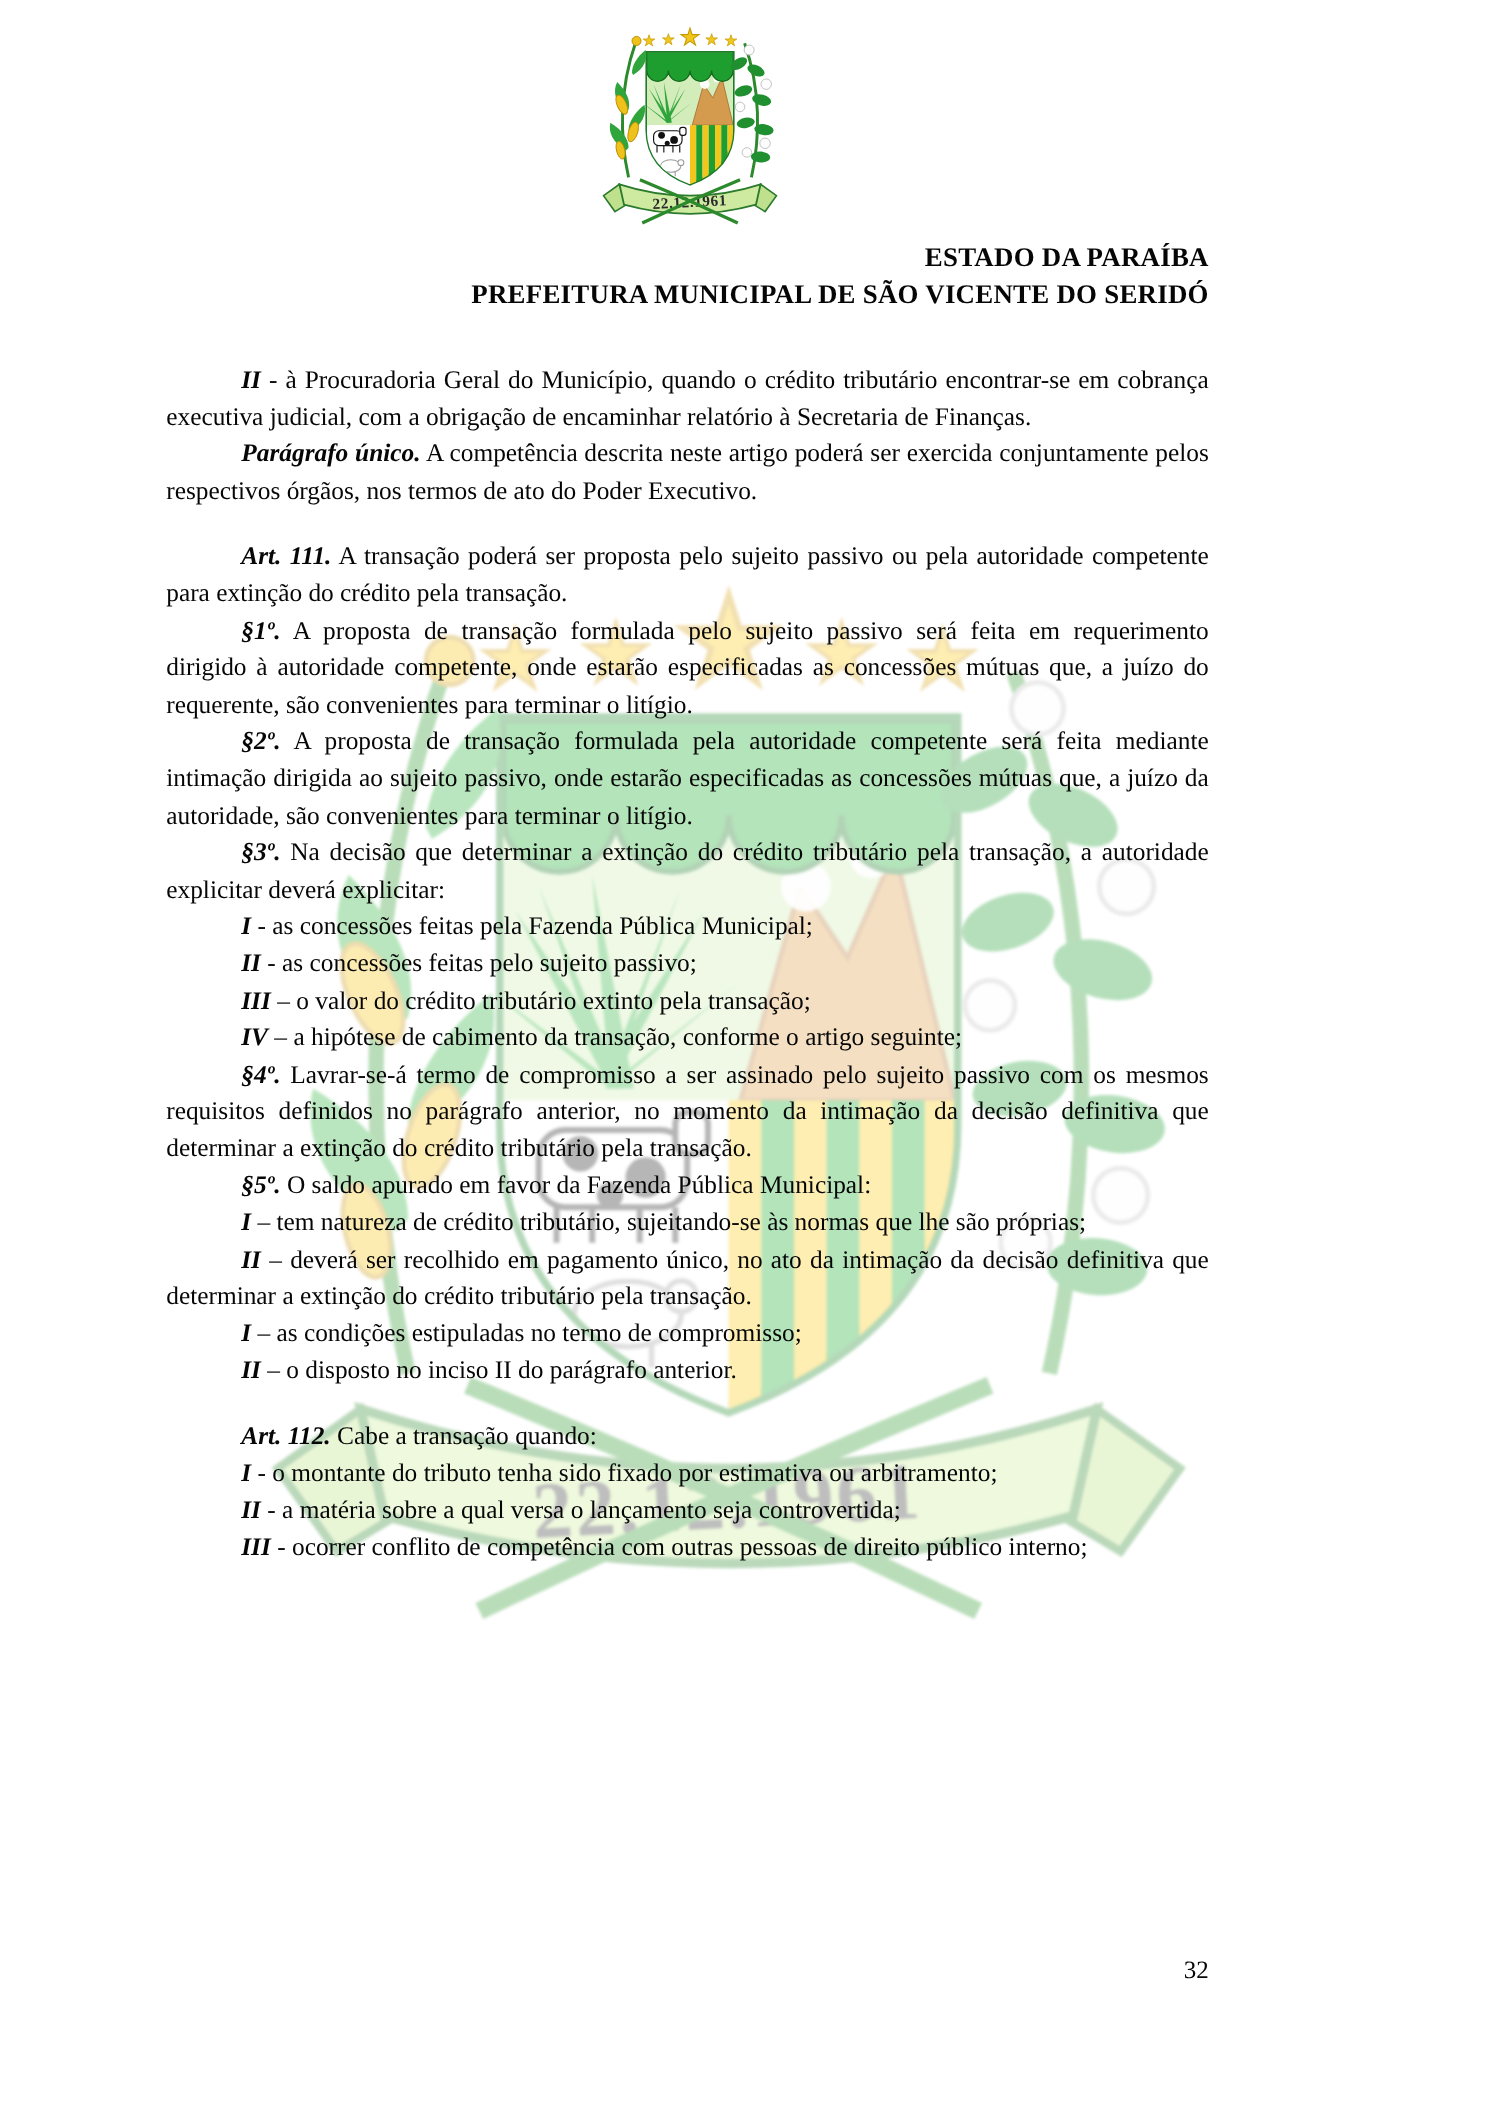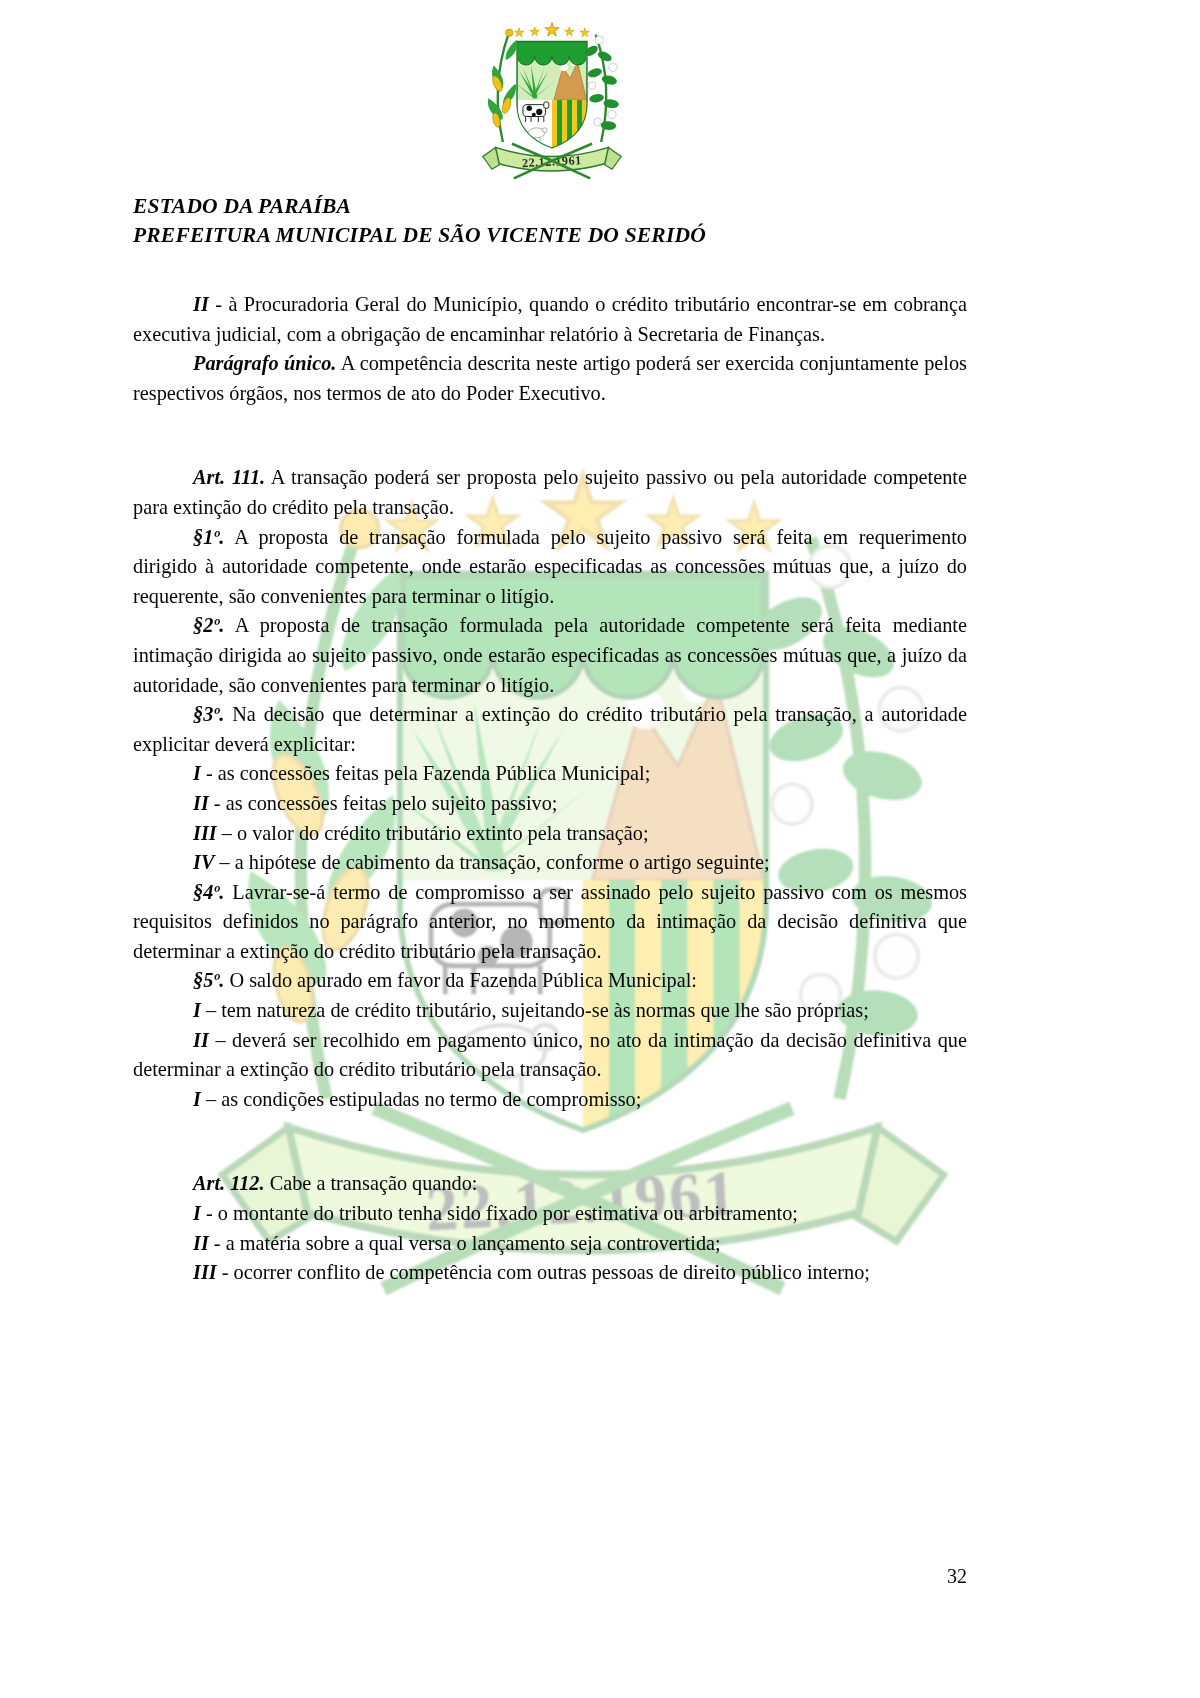--- a/index.html
+++ b/index.html
@@ -20,31 +20,31 @@
   
   .watermark{
     position:absolute;left:108px;top:462px;width:950px;height:846px;
     opacity:0.30;
     filter:blur(1.2px) saturate(1.25);
     z-index:0;
     pointer-events:none;
   }
   .header-block{
     position:absolute;left:133px;top:192px;width:834px;
-    text-align:left;font-weight:bold;font-size:21.5px;line-height:29px;
-    z-index:2;letter-spacing:0.2px;font-style:italic;
+    text-align:right;font-weight:bold;font-size:21.5px;line-height:29px;
+    z-index:2;letter-spacing:0.2px;
   }
   .document-body{
     position:absolute;left:133px;top:290px;width:834px;
     font-size:20.3px;line-height:29.6px;
     text-align:justify;
     z-index:1;
   }
   .para{margin:0;text-indent:60px;}
-  .para.space-before{margin-top:55px;}
+  .para.space-before{margin-top:23px;}
   .para b{font-weight:bold;font-style:italic;}
   .page-number{
     position:absolute;left:133px;top:1565px;width:834px;
     text-align:right;font-size:20px;z-index:1;font-family:Liberation Serif, serif;
   }
   svg text{font-family:"Liberation Serif","DejaVu Serif",serif;}
 </style>
 </head>
 <body>
 
@@ -188,20 +188,21 @@
       <p class="para"><b>§3º.</b><span> Na decisão que determinar a extinção do crédito tributário pela transação, a autoridade explicitar deverá explicitar:</span></p>
       <p class="para"><b>I</b><span> - as concessões feitas pela Fazenda Pública Municipal;</span></p>
       <p class="para"><b>II</b><span> - as concessões feitas pelo sujeito passivo;</span></p>
       <p class="para"><b>III</b><span> – o valor do crédito tributário extinto pela transação;</span></p>
       <p class="para"><b>IV</b><span> – a hipótese de cabimento da transação, conforme o artigo seguinte;</span></p>
       <p class="para"><b>§4º.</b><span> Lavrar-se-á termo de compromisso a ser assinado pelo sujeito passivo com os mesmos requisitos definidos no parágrafo anterior, no momento da intimação da decisão definitiva que determinar a extinção do crédito tributário pela transação.</span></p>
       <p class="para"><b>§5º.</b><span> O saldo apurado em favor da Fazenda Pública Municipal:</span></p>
       <p class="para"><b>I</b><span> – tem natureza de crédito tributário, sujeitando-se às normas que lhe são próprias;</span></p>
       <p class="para"><b>II</b><span> – deverá ser recolhido em pagamento único, no ato da intimação da decisão definitiva que determinar a extinção do crédito tributário pela transação.</span></p>
       <p class="para"><b>I</b><span> – as condições estipuladas no termo de compromisso;</span></p>
+      <p class="para"><b>II</b><span> – o disposto no inciso II do parágrafo anterior.</span></p>
       <p class="para space-before"><b>Art. 112.</b><span> Cabe a transação quando:</span></p>
       <p class="para"><b>I</b><span> - o montante do tributo tenha sido fixado por estimativa ou arbitramento;</span></p>
       <p class="para"><b>II</b><span> - a matéria sobre a qual versa o lançamento seja controvertida;</span></p>
       <p class="para"><b>III</b><span> - ocorrer conflito de competência com outras pessoas de direito público interno;</span></p>
     </div>
 
   <div class="page-number">32</div>
 </div>
 
 </body></html>

